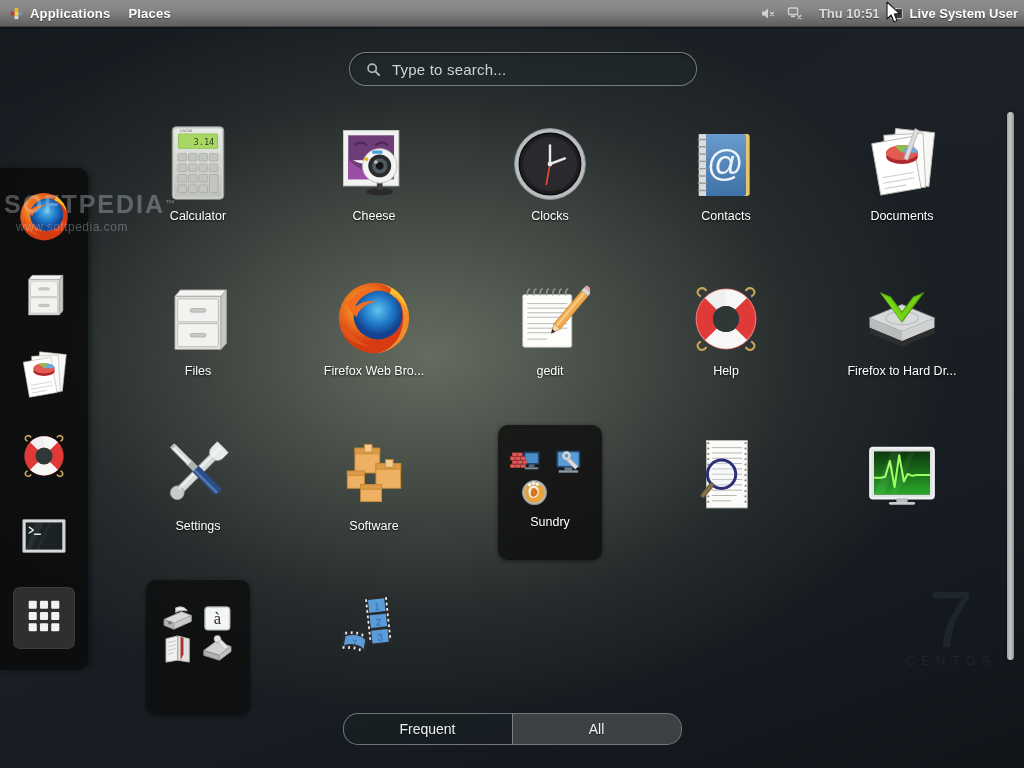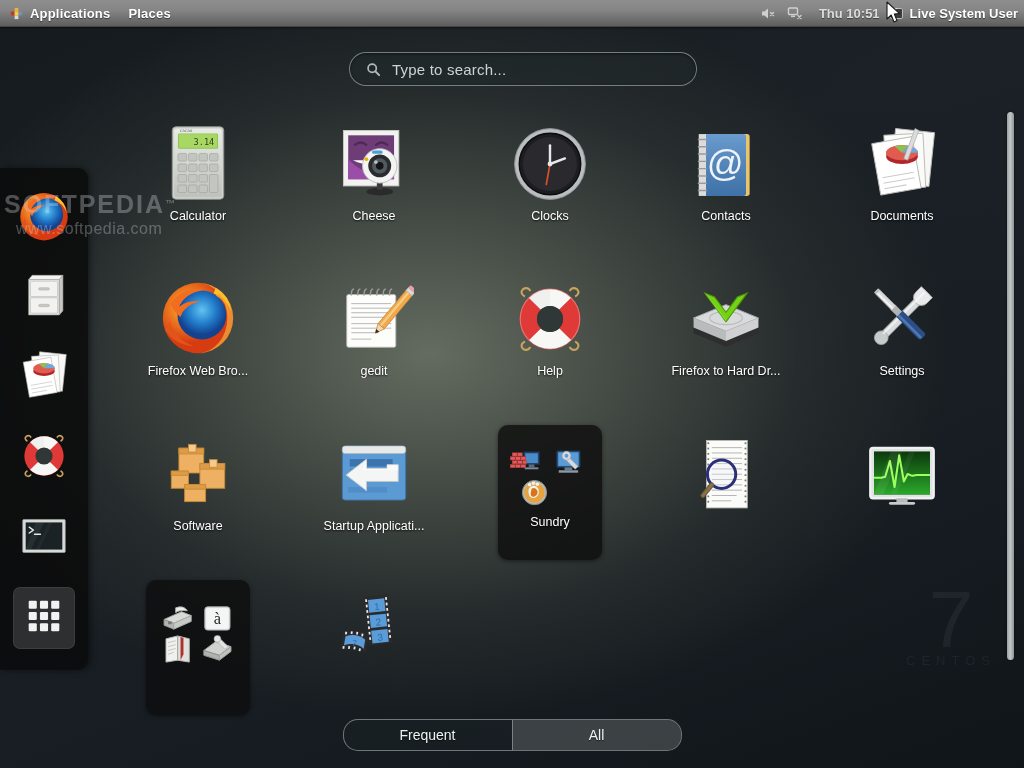--- a/index.html
+++ b/index.html
@@ -95,21 +95,21 @@
   }
   .dash-item {
     width: 62px; height: 62px; margin: 9px 0;
     display: flex; align-items: center; justify-content: center;
     border-radius: 7px; cursor: pointer;
   }
   .dash-item.active { background: rgba(255,255,255,.14); box-shadow: inset 0 0 0 1px rgba(255,255,255,.07); }
 
   
   #tabs {
-    position: absolute; left: 0; bottom: 17px; width: 1024px;
+    position: absolute; left: 0; bottom: 23px; width: 1024px;
     display: flex; justify-content: center; z-index: 20;
   }
   #tabs-inner {
     display: flex; height: 30px;
     border: 1px solid rgba(200,208,208,.5);
     border-radius: 15px; overflow: hidden;
     background: rgba(30,38,40,.35);
   }
   .tab {
     min-width: 124px; padding: 0 22px;
@@ -133,21 +133,21 @@
   }
 
   
   #softpedia-wm {
     position: absolute; left: 4px; top: 190px; z-index: 40;
     pointer-events: none; color: rgba(230,235,240,.30);
     font-weight: bold; letter-spacing: 2px;
   }
   #softpedia-wm .wm-main { font-size: 25px; }
   #softpedia-wm .wm-tm { font-size: 10px; vertical-align: super; }
-  #softpedia-wm .wm-sub { display:block; font-size: 16px; letter-spacing: .5px; font-weight: normal; margin-top: 1px; margin-left: 12px; }
+  #softpedia-wm .wm-sub { display:block; font-size: 12px; letter-spacing: .5px; font-weight: normal; margin-top: 1px; margin-left: 12px; }
   #centos-wm {
     position: absolute; right: 28px; bottom: 100px; z-index: 5;
     text-align: center; pointer-events: none; color: rgba(170,185,195,.075);
   }
   #centos-wm .c7 { font-size: 80px; line-height: .82; font-weight: 300; display:block; }
   #centos-wm .cname { font-size: 13px; letter-spacing: 6px; display:block; }
 
   
   #cursor { position: absolute; left: 886px; top: 1px; z-index: 80; pointer-events: none; }
 </style>
@@ -327,20 +327,34 @@
             <path d="M-17 2a17 8 0 0 1 34 0a17 8 0 0 1 -34 0z" fill="#e05b50"></path>
             <path d="M0 2 L17 2 A17 8 0 0 0 6 -5.6 z" fill="#6fa8dc"></path>
             <path d="M0 2 L6 -5.6 A17 8 0 0 0 -8 -5 z" fill="#8cc152"></path>
           </g>
           <path d="M58 6 L62 8 L50 40 L46 38 z" fill="#dcdcdc" stroke="#b0b0b0" stroke-width=".8"></path>
         </svg>
       </div>
       <div class="app-label">Documents</div>
     </div>
 
+    <div class="app">
+      <div class="icon-box">
+        <svg viewBox="0 0 88 88" width="78" height="78">
+          <path d="M18 16 L70 16 L70 76 L18 76 z" fill="#e4e4e2" stroke="#a9a9a6"></path>
+          <path d="M18 16 L24 9 L76 9 L70 16 z" fill="#f4f4f2" stroke="#a9a9a6"></path>
+          <path d="M70 16 L76 9 L76 69 L70 76 z" fill="#c8c8c5" stroke="#a9a9a6"></path>
+          <rect x="21" y="19" width="46" height="26" rx="1.5" fill="#f2f2f0" stroke="#b6b6b3"></rect>
+          <rect x="21" y="47" width="46" height="26" rx="1.5" fill="#f2f2f0" stroke="#b6b6b3"></rect>
+          <rect x="35" y="30" width="18" height="4" rx="2" fill="#c9c9c6" stroke="#a3a3a0" stroke-width=".8"></rect>
+          <rect x="35" y="58" width="18" height="4" rx="2" fill="#c9c9c6" stroke="#a3a3a0" stroke-width=".8"></rect>
+        </svg>
+      </div>
+      <div class="app-label">Files</div>
+    </div>
 
     <div class="app">
       <div class="icon-box">
         <svg viewBox="0 0 88 88" width="86" height="86">
           <defs>
             <radialGradient id="ffo" cx="35%" cy="35%">
               <stop offset="0" stop-color="#ffd44d"></stop>
                 <stop offset="45%" stop-color="#f08020"></stop>
               <stop offset="100%" stop-color="#d63b12"></stop>
             </radialGradient>
@@ -462,34 +476,20 @@
             <path d="M16 42 h18 v4.5 h-18z" fill="#dd9a48"></path>
             <rect x="30" y="56" width="22" height="18" fill="#eeb063"></rect>
             <path d="M30 56 h22 v5 h-22z" fill="#dd9a48"></path>
           </g>
         </svg>
       </div>
       <div class="app-label">Software</div>
     </div>
 
 
-    <div class="app">
-      <div class="icon-box">
-        <svg viewBox="0 0 88 88" width="82" height="82">
-          <rect x="10" y="14" width="68" height="58" rx="3" fill="#5c9ad4" stroke="#3b73a8"></rect>
-          <rect x="10" y="14" width="68" height="8" rx="3" fill="#e8eaea" stroke="#b4b8b8" stroke-width=".6"></rect>
-          <rect x="18" y="28" width="46" height="8" fill="#3c75ad"></rect>
-          <rect x="18" y="38" width="46" height="6" fill="#4a86c2" opacity=".6"></rect>
-          <rect x="16" y="58" width="42" height="6" fill="#4a86c2" opacity=".6"></rect>
-          <path d="M70 34 L70 52 L36 52 L36 62 L14 45 L36 28 L36 38 L58 38 L58 34 z" fill="#f4f5f5" stroke="#c2c6c6" stroke-width="1"></path>
-          <path d="M36 28 L36 38 L58 38 L58 34 L70 34 L70 40 L32 40 z" fill="#ffffff" opacity=".55"></path>
-        </svg>
-      </div>
-      <div class="app-label">Startup Applicati...</div>
-    </div>
 
     <div class="app folder">
       <div class="icon-box">
         <svg viewBox="0 0 86 66" width="84" height="64">
 
           <g transform="translate(4,2)">
             <rect x="12" y="3" width="16" height="13" fill="#24486e" stroke="#16304a"></rect>
             <rect x="13.5" y="4.5" width="13" height="10" fill="#4a8cc8"></rect>
             <rect x="17" y="16" width="6" height="3" fill="#5a6a78"></rect>
             <rect x="13" y="19" width="14" height="2" fill="#7a8a98"></rect>

